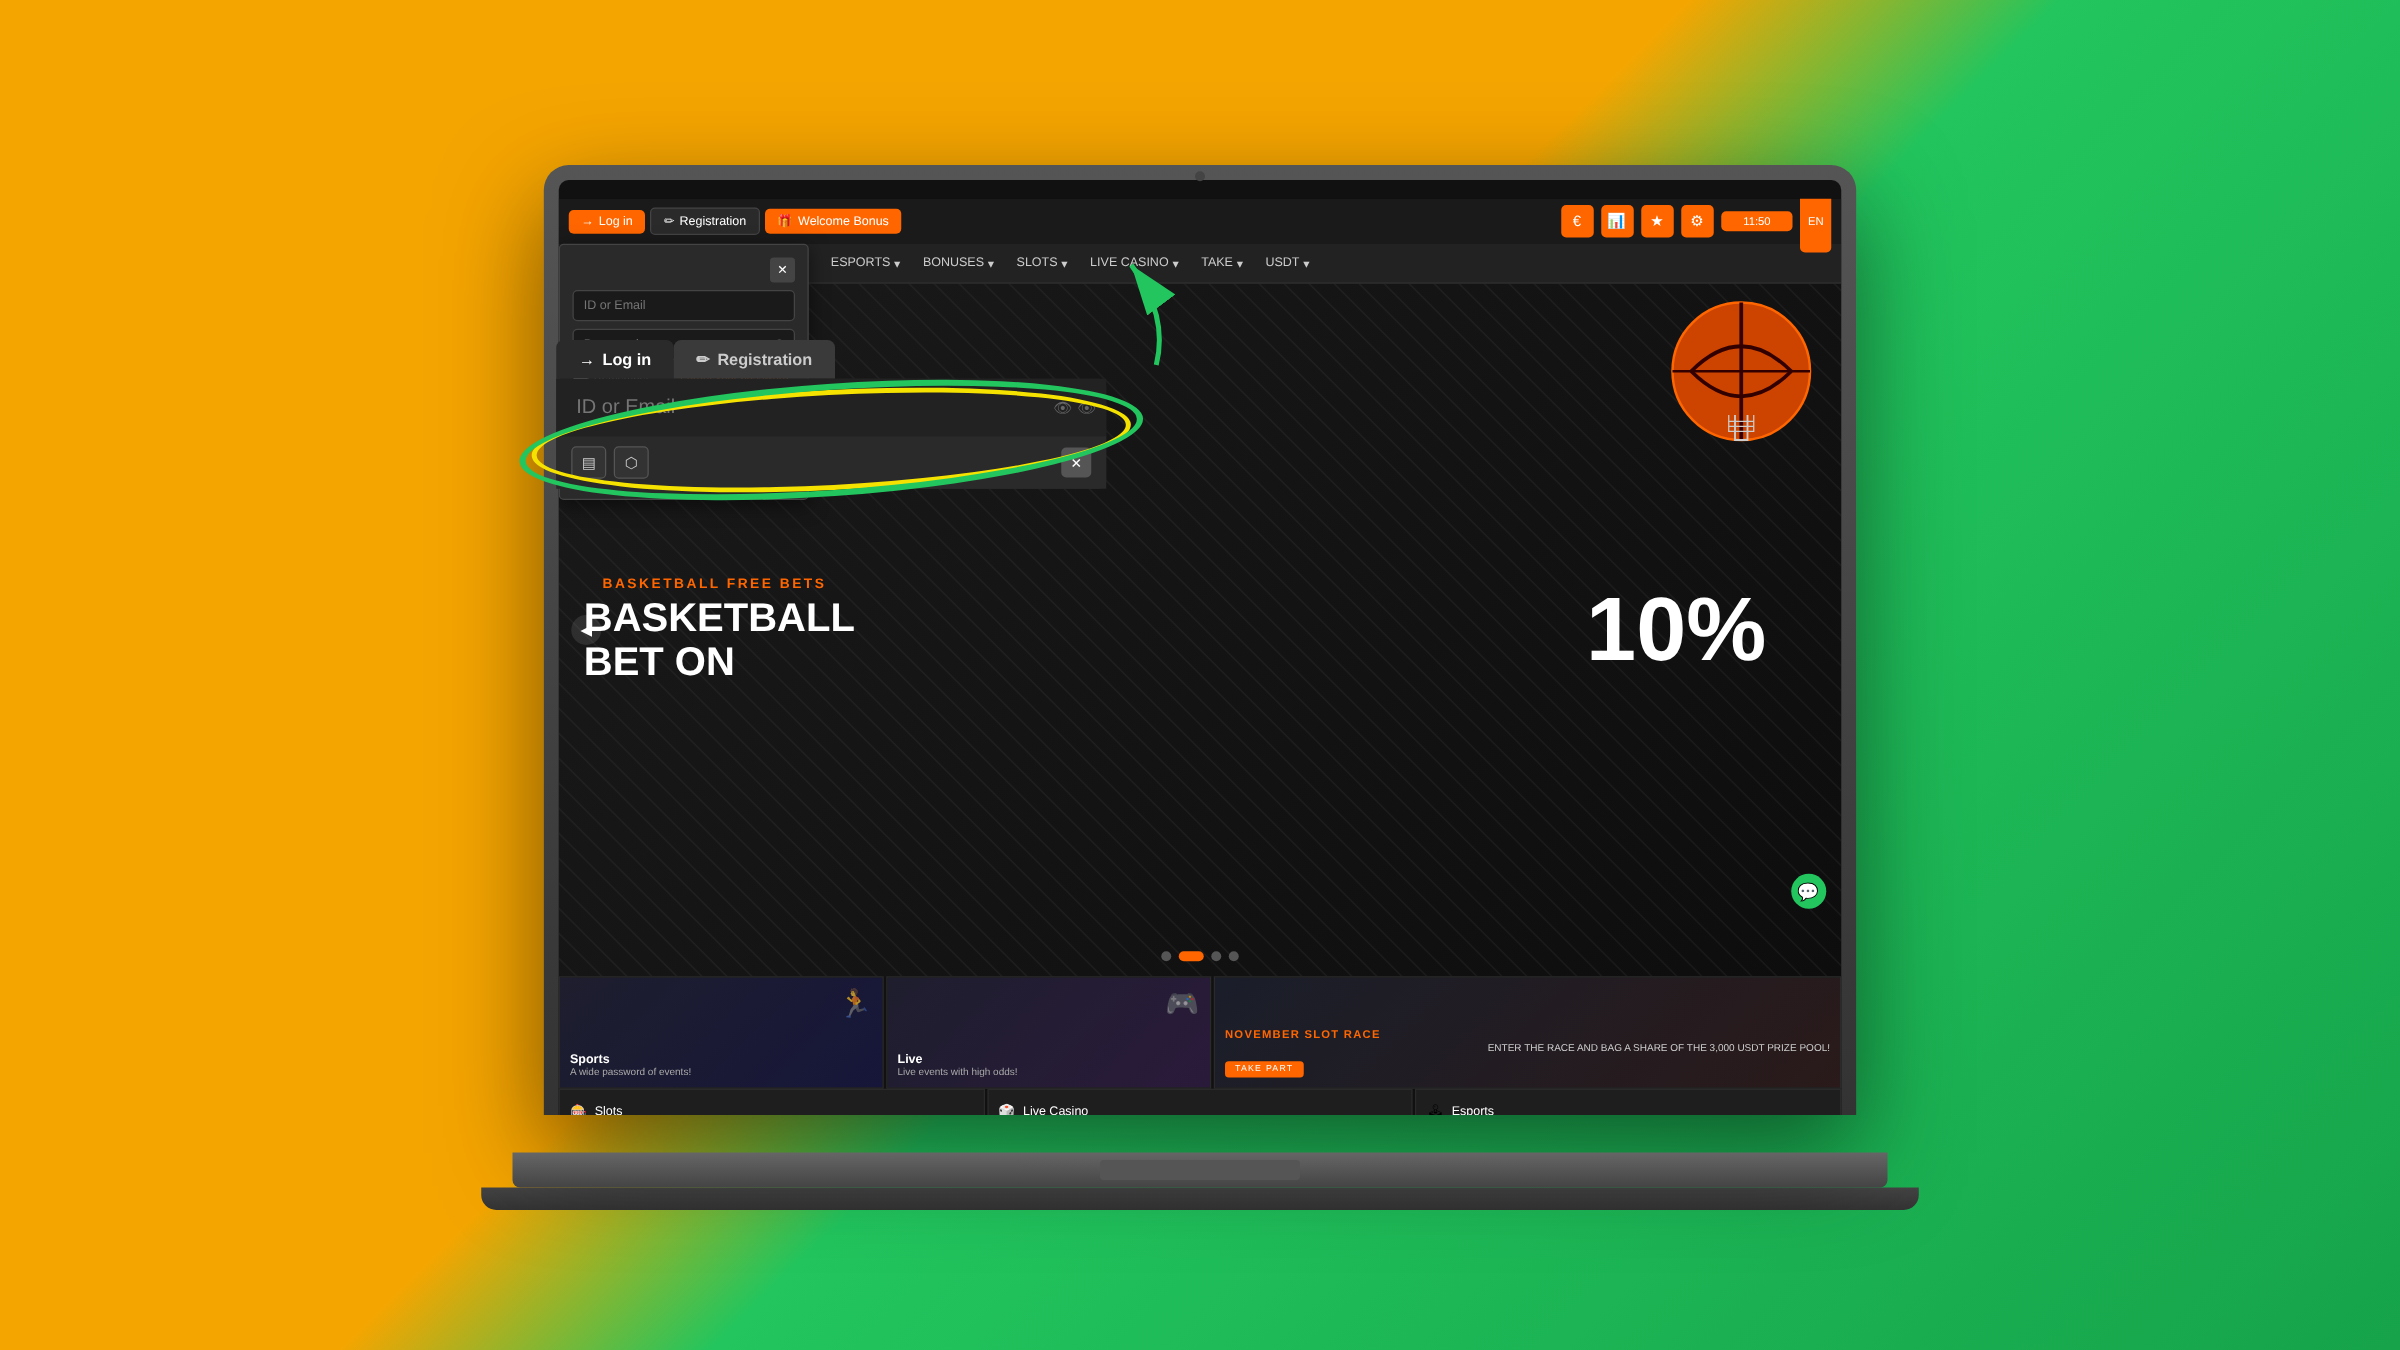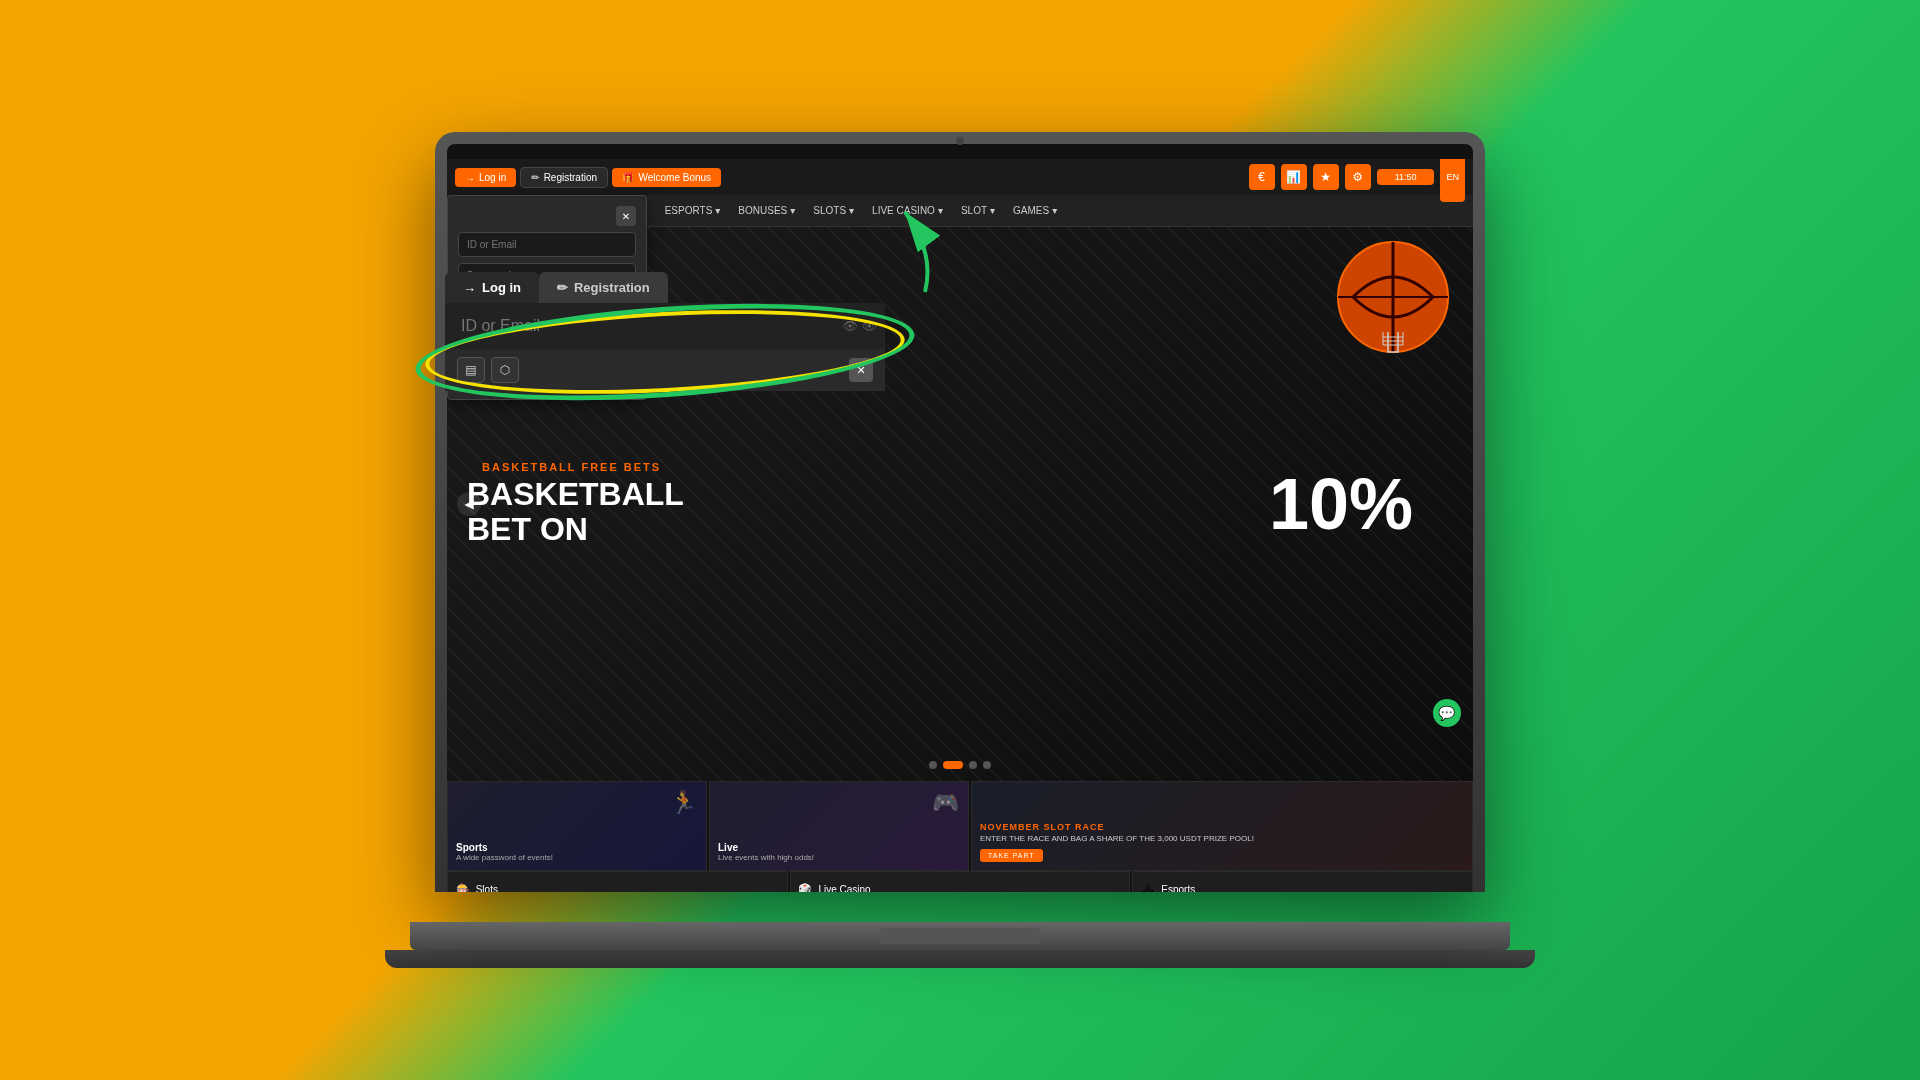--- a/index.html
+++ b/index.html
@@ -530,20 +530,21 @@
       font-size: 9px;
       font-weight: bold;
       letter-spacing: 1px;
       margin-bottom: 2px;
     }
 
     .slot-race-desc {
       color: #ccc;
       font-size: 8px;
       margin-bottom: 6px;
+      text-align: right;
     }
 
     .take-part-btn {
       background: #ff6600;
       color: white;
       border: none;
       padding: 3px 8px;
       border-radius: 3px;
       font-size: 7px;
       cursor: pointer;
@@ -775,25 +776,25 @@
             </div>
             <div class="nav-item">
               <span>SLOTS</span>
               <span>▾</span>
             </div>
             <div class="nav-item">
               <span>LIVE CASINO</span>
               <span>▾</span>
             </div>
             <div class="nav-item">
-              <span>SLOT</span>
+              <span>TAKE</span>
               <span>▾</span>
             </div>
             <div class="nav-item">
-              <span>GAMES</span>
+              <span>USDT</span>
               <span>▾</span>
             </div>
           </div>
 
           <div class="hero-section">
             <div class="hero-pattern"></div>
 
             <div class="hero-text-block">
               <div class="hero-subtitle">BASKETBALL FREE BETS</div>
               <div class="hero-title">BASKETBALL</div>

